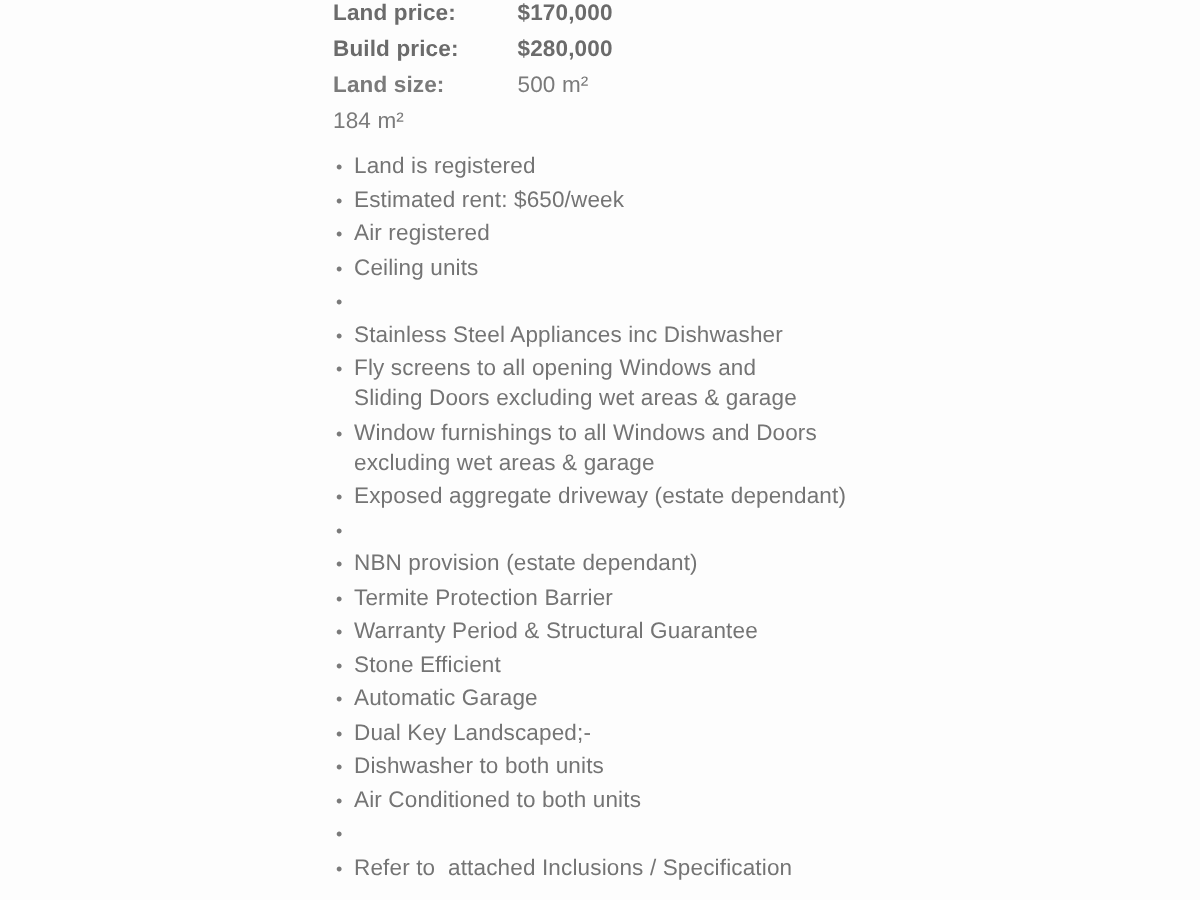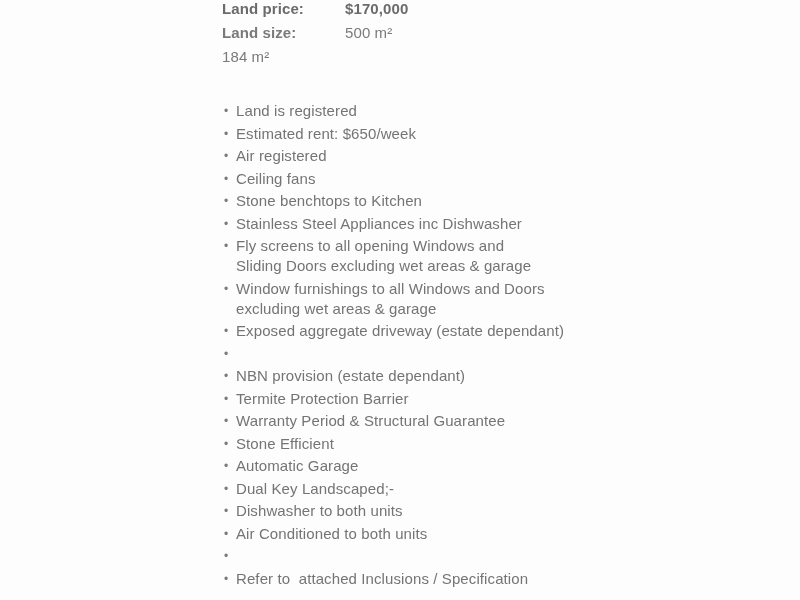--- a/index.html
+++ b/index.html
@@ -68,20 +68,24 @@
 </head>
 <body>
 
 <div class="spec-table">
 
     <div class="spec-row bold">
       <span class="spec-label">Land price:</span>
       <span class="spec-value">$170,000</span>
     </div>
 
+    <div class="spec-row bold">
+      <span class="spec-label">Build price:</span>
+      <span class="spec-value">$280,000</span>
+    </div>
 
     <div class="spec-row">
       <span class="spec-label">Land size:</span>
       <span class="spec-value">500 m²</span>
     </div>
 
     <div class="spec-row">
       <span class="spec-value">184 m²</span>
     </div>
 
@@ -99,26 +103,25 @@
       <span class="feature-text">Estimated rent: $650/week</span>
     </li>
 
     <li>
       <span class="bullet">•</span>
       <span class="feature-text">Air registered</span>
     </li>
 
     <li>
       <span class="bullet">•</span>
-      <span class="feature-text">Ceiling fans</span>
+      <span class="feature-text">Ceiling units</span>
     </li>
 
     <li>
       <span class="bullet">•</span>
-      <span class="feature-text">Stone benchtops to Kitchen</span>
     </li>
 
     <li>
       <span class="bullet">•</span>
       <span class="feature-text">Stainless Steel Appliances inc Dishwasher</span>
     </li>
 
     <li>
       <span class="bullet">•</span>
       <span class="feature-text">Fly screens to all opening Windows and

